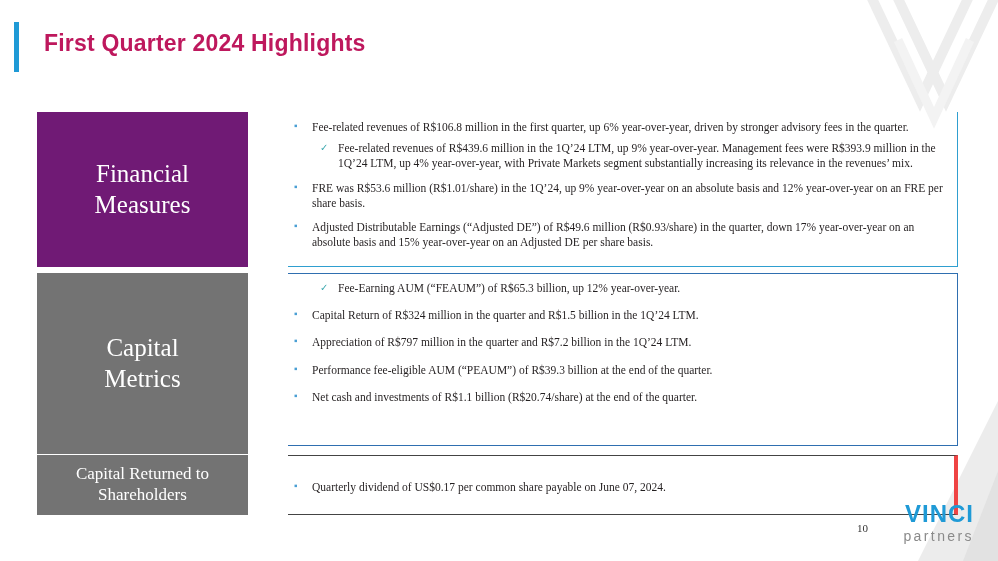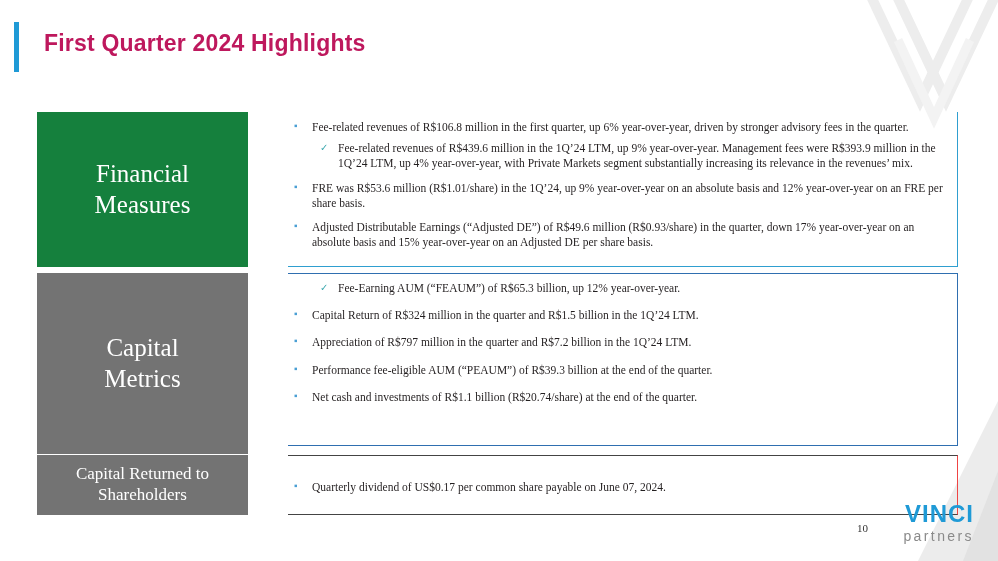--- a/index.html
+++ b/index.html
@@ -62,21 +62,21 @@
     color: #ffffff;
     font-family: "Liberation Serif", serif;
   }
   .cat-box .cat-label {
     line-height: 1.22;
     font-weight: normal;
   }
   #cat-financial {
     top: 112px;
     height: 155px;
-    background: #15803d;
+    background: #701a75;
   }
   #cat-financial .cat-label { font-size: 25px; }
   #cat-capital {
     top: 273px;
     height: 181px;
     background: #737373;
   }
   #cat-capital .cat-label { font-size: 25px; }
   #cat-returned {
     top: 455px;
@@ -100,21 +100,21 @@
   #panel-capital {
     top: 273px;
     height: 173px;
     border-right: 1px solid #2f6fb0;
     border-bottom: 1px solid #2f6fb0;
     border-top: 1px solid #2f6fb0;
   }
   #panel-returned {
     top: 455px;
     height: 60px;
-    border-right: 1px solid #ef4444;
+    border-right: 4px solid #ef4444;
     border-bottom: 1px solid #444;
     border-top: 1px solid #444;
   }
 
   .bullets {
     margin: 0;
     padding: 0;
     list-style: none;
   }
   .bullet {

